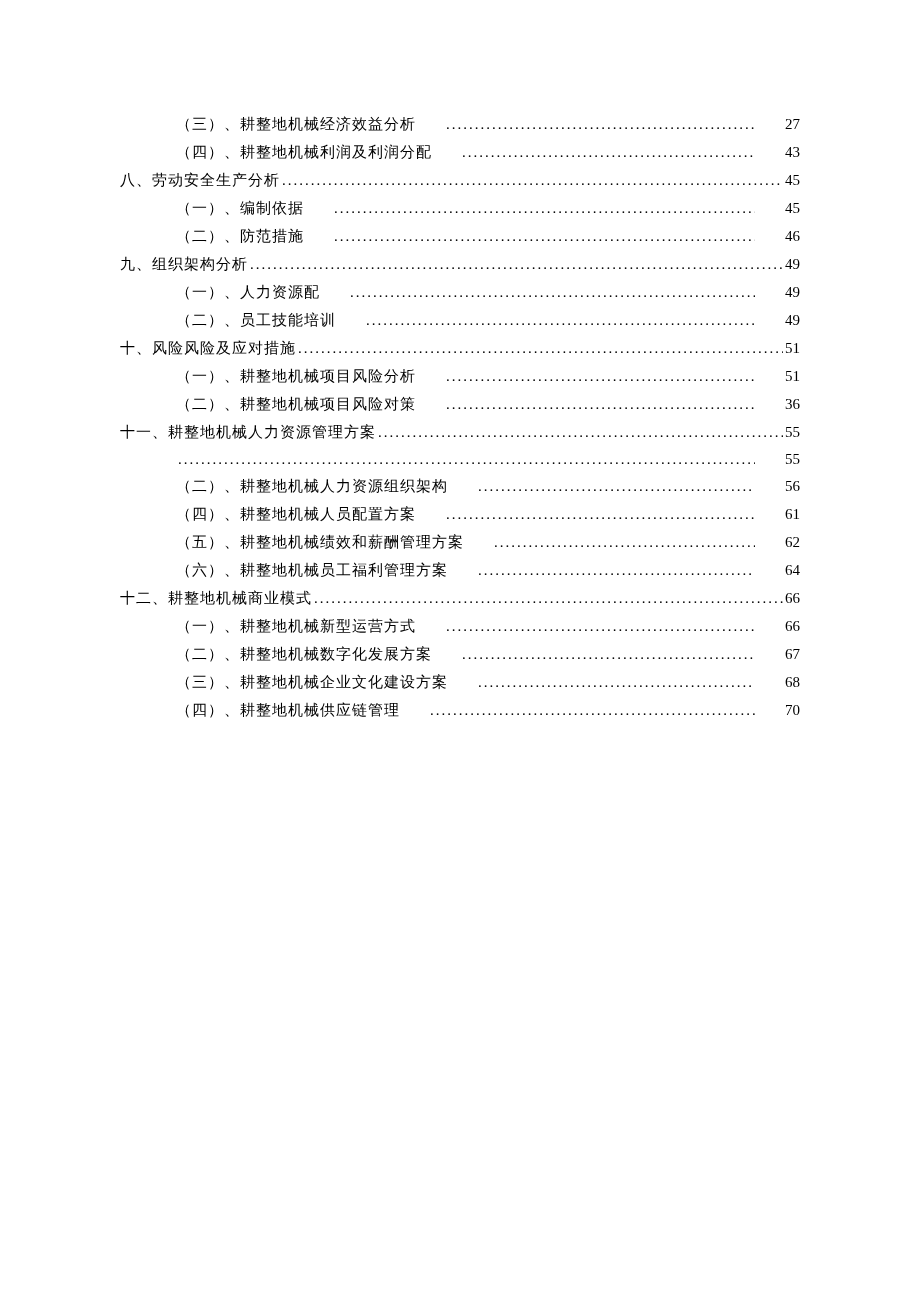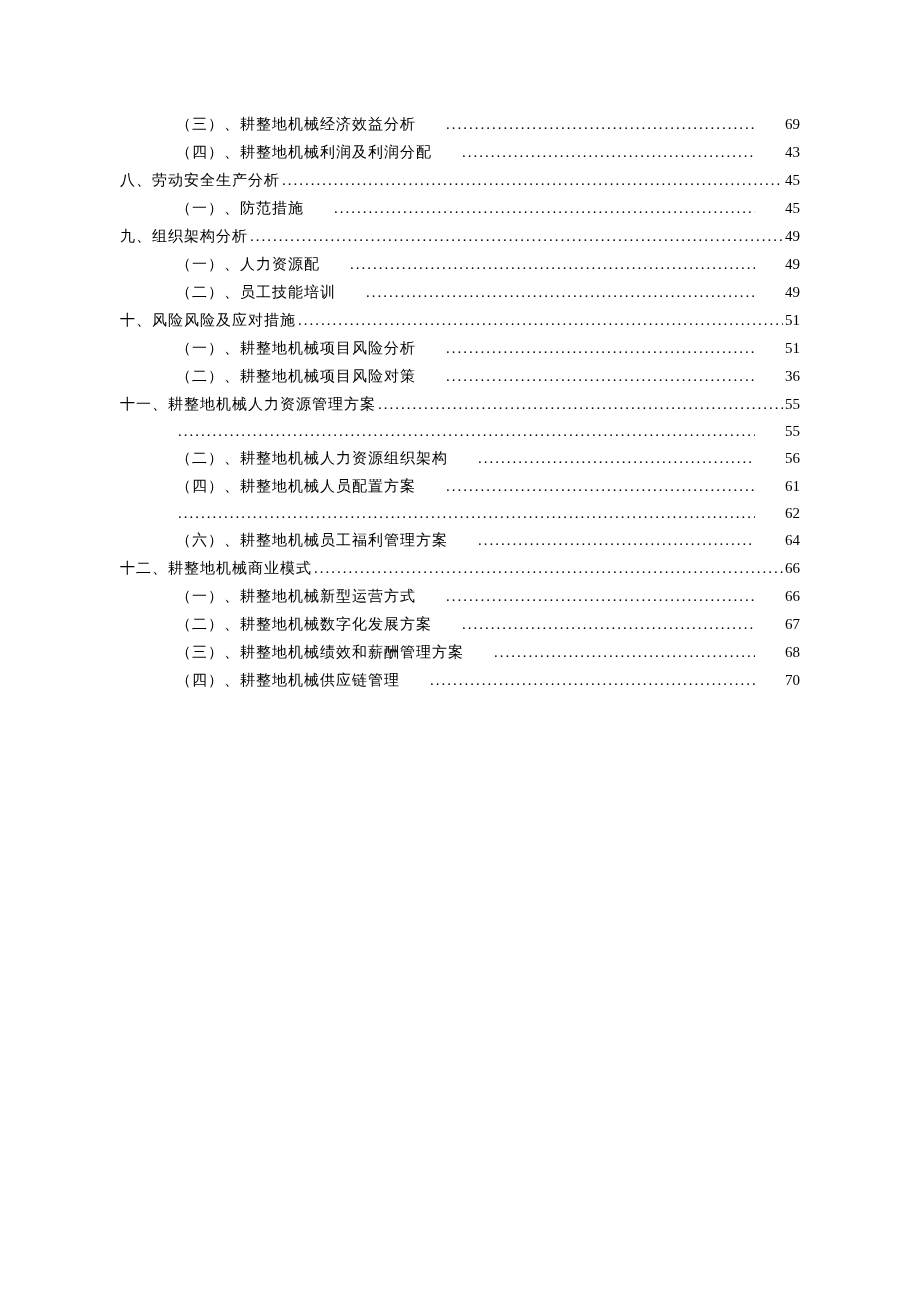--- a/index.html
+++ b/index.html
@@ -40,36 +40,41 @@
       padding-left: 2px;
     }
   </style>
 </head>
 <body>
 
 <div class="toc" id="toc-container">
     <div class="toc-entry level-2">
       <span class="toc-label">（三）、耕整地机械经济效益分析</span>
       <span class="toc-dots"></span>
-      <span class="toc-page">69</span>
+      <span class="toc-page">27</span>
     </div>
     <div class="toc-entry level-2">
       <span class="toc-label">（四）、耕整地机械利润及利润分配</span>
       <span class="toc-dots"></span>
       <span class="toc-page">43</span>
     </div>
     <div class="toc-entry level-1">
       <span class="toc-label">八、劳动安全生产分析</span>
       <span class="toc-dots"></span>
       <span class="toc-page">45</span>
     </div>
     <div class="toc-entry level-2">
-      <span class="toc-label">（一）、防范措施</span>
+      <span class="toc-label">（一）、编制依据</span>
       <span class="toc-dots"></span>
       <span class="toc-page">45</span>
+    </div>
+    <div class="toc-entry level-2">
+      <span class="toc-label">（二）、防范措施</span>
+      <span class="toc-dots"></span>
+      <span class="toc-page">46</span>
     </div>
     <div class="toc-entry level-1">
       <span class="toc-label">九、组织架构分析</span>
       <span class="toc-dots"></span>
       <span class="toc-page">49</span>
     </div>
     <div class="toc-entry level-2">
       <span class="toc-label">（一）、人力资源配</span>
       <span class="toc-dots"></span>
       <span class="toc-page">49</span>
@@ -107,20 +112,21 @@
       <span class="toc-label">（二）、耕整地机械人力资源组织架构</span>
       <span class="toc-dots"></span>
       <span class="toc-page">56</span>
     </div>
     <div class="toc-entry level-2">
       <span class="toc-label">（四）、耕整地机械人员配置方案</span>
       <span class="toc-dots"></span>
       <span class="toc-page">61</span>
     </div>
     <div class="toc-entry level-2">
+      <span class="toc-label">（五）、耕整地机械绩效和薪酬管理方案</span>
       <span class="toc-dots"></span>
       <span class="toc-page">62</span>
     </div>
     <div class="toc-entry level-2">
       <span class="toc-label">（六）、耕整地机械员工福利管理方案</span>
       <span class="toc-dots"></span>
       <span class="toc-page">64</span>
     </div>
     <div class="toc-entry level-1">
       <span class="toc-label">十二、耕整地机械商业模式</span>
@@ -131,21 +137,21 @@
       <span class="toc-label">（一）、耕整地机械新型运营方式</span>
       <span class="toc-dots"></span>
       <span class="toc-page">66</span>
     </div>
     <div class="toc-entry level-2">
       <span class="toc-label">（二）、耕整地机械数字化发展方案</span>
       <span class="toc-dots"></span>
       <span class="toc-page">67</span>
     </div>
     <div class="toc-entry level-2">
-      <span class="toc-label">（三）、耕整地机械绩效和薪酬管理方案</span>
+      <span class="toc-label">（三）、耕整地机械企业文化建设方案</span>
       <span class="toc-dots"></span>
       <span class="toc-page">68</span>
     </div>
     <div class="toc-entry level-2">
       <span class="toc-label">（四）、耕整地机械供应链管理</span>
       <span class="toc-dots"></span>
       <span class="toc-page">70</span>
     </div>
   </div>
 

